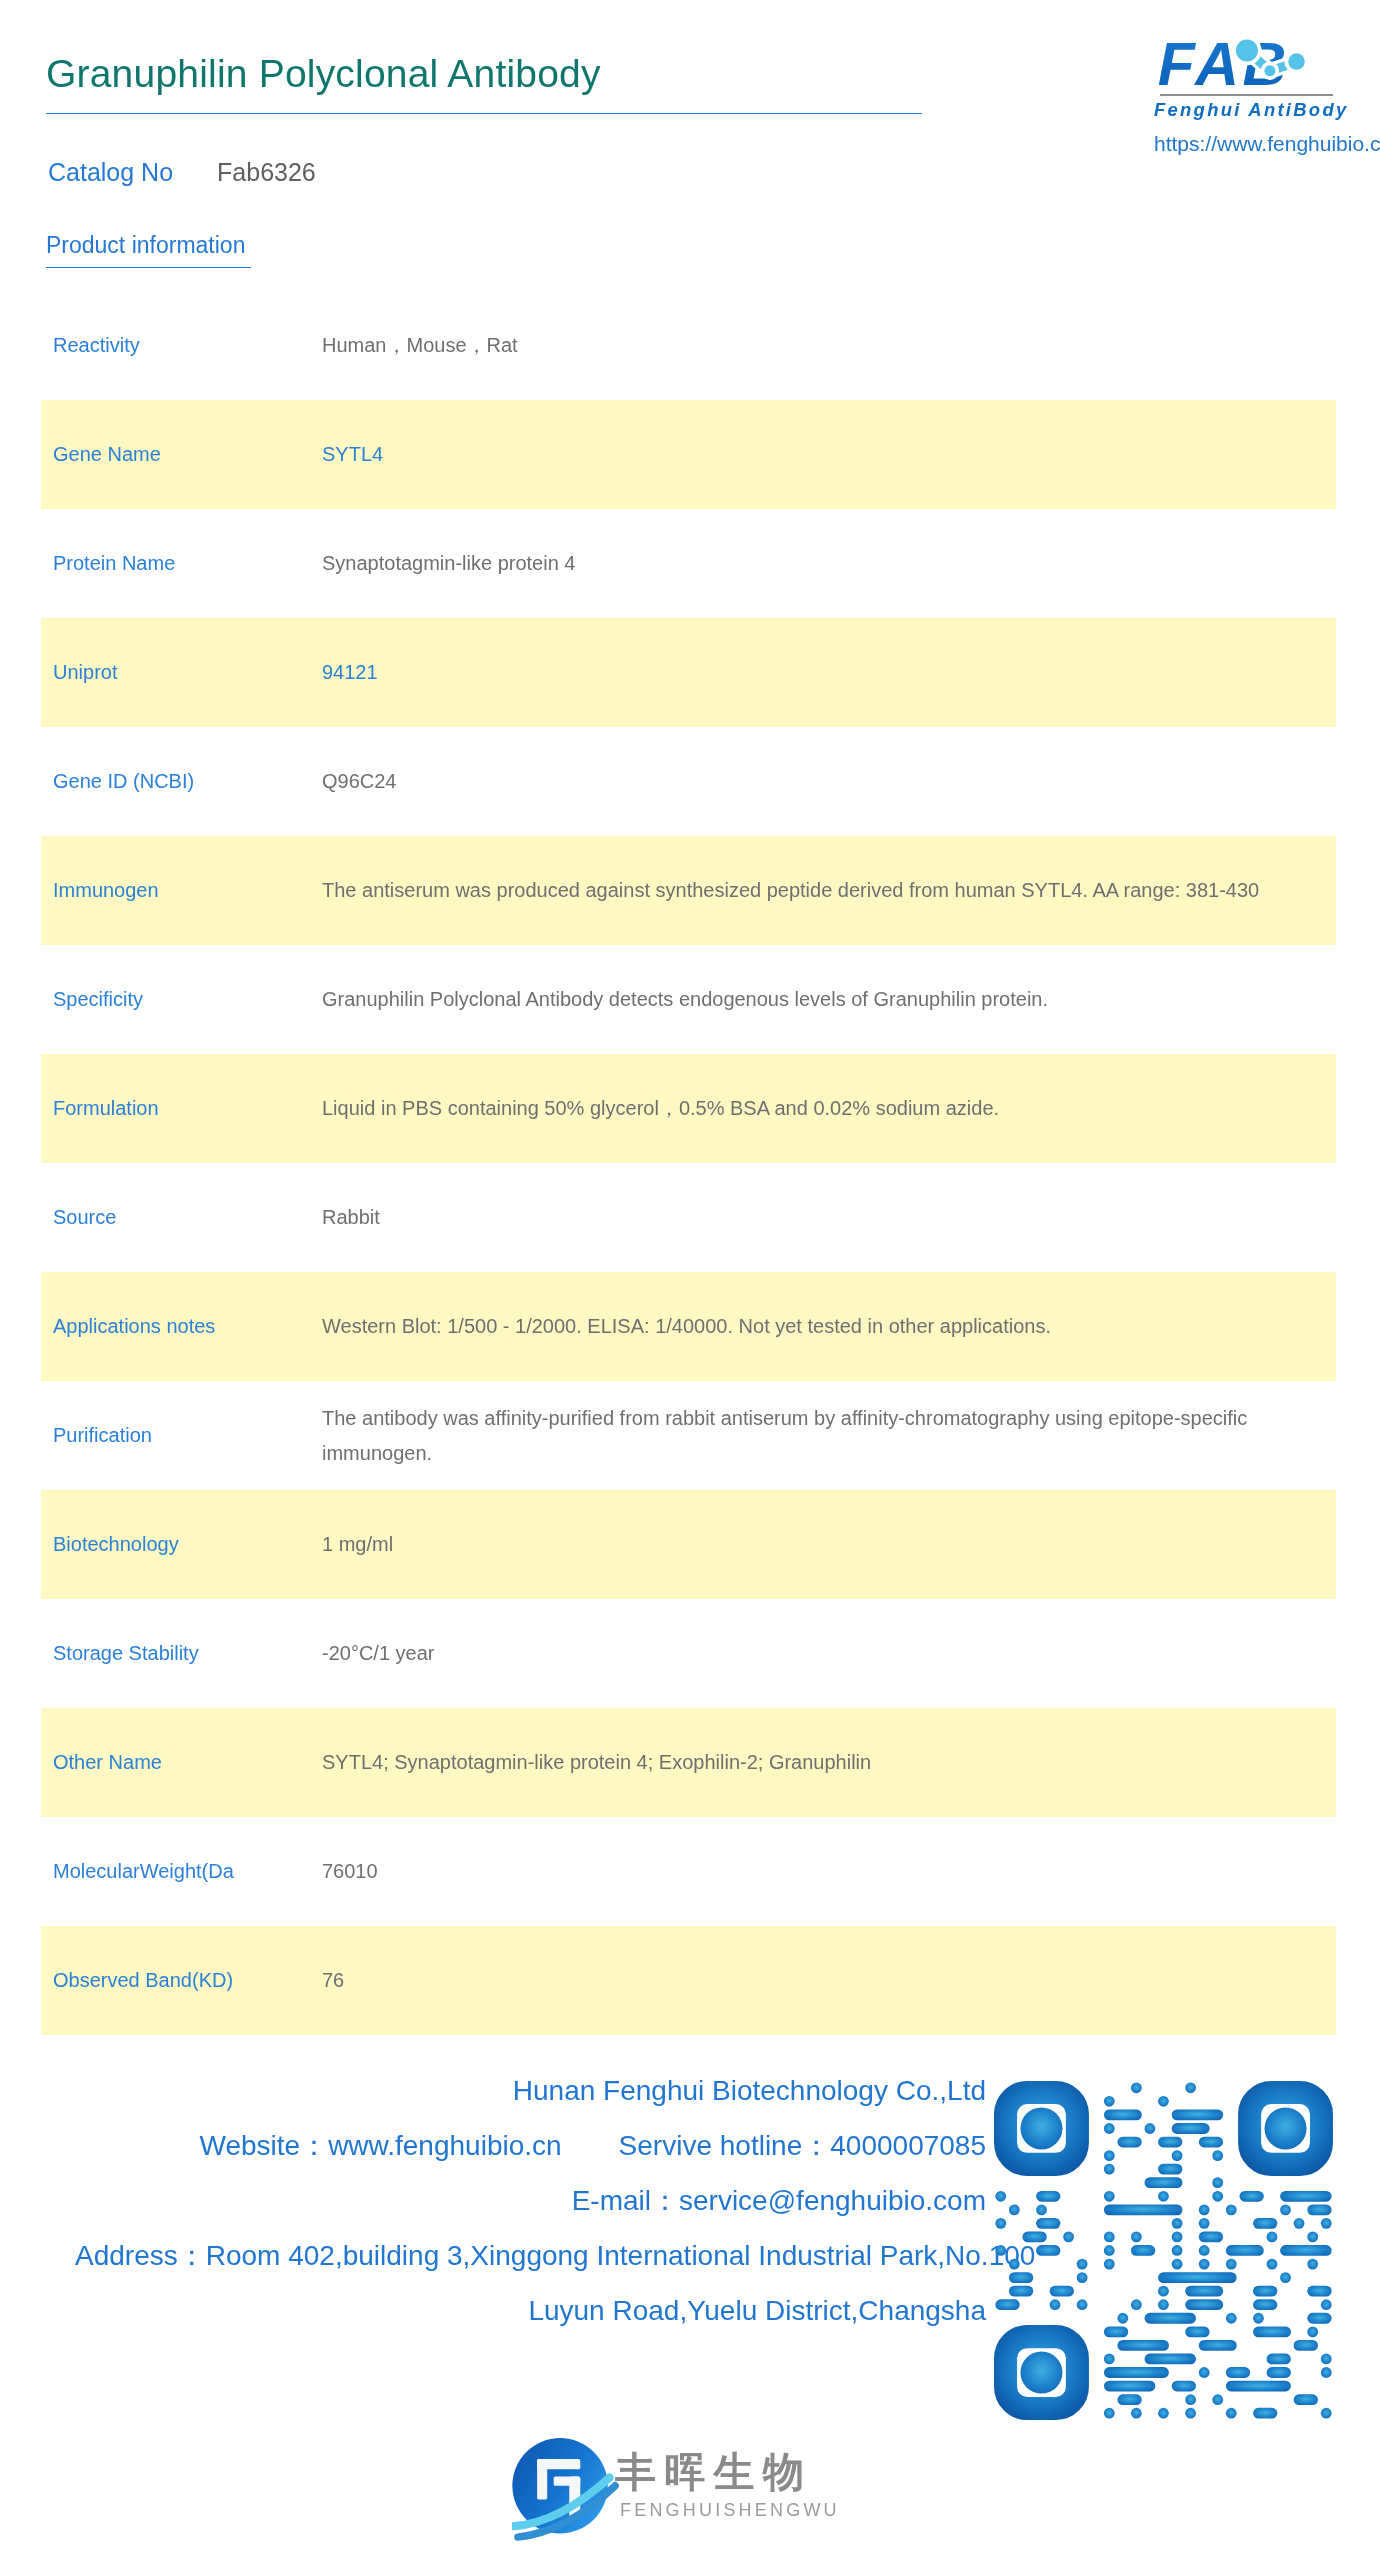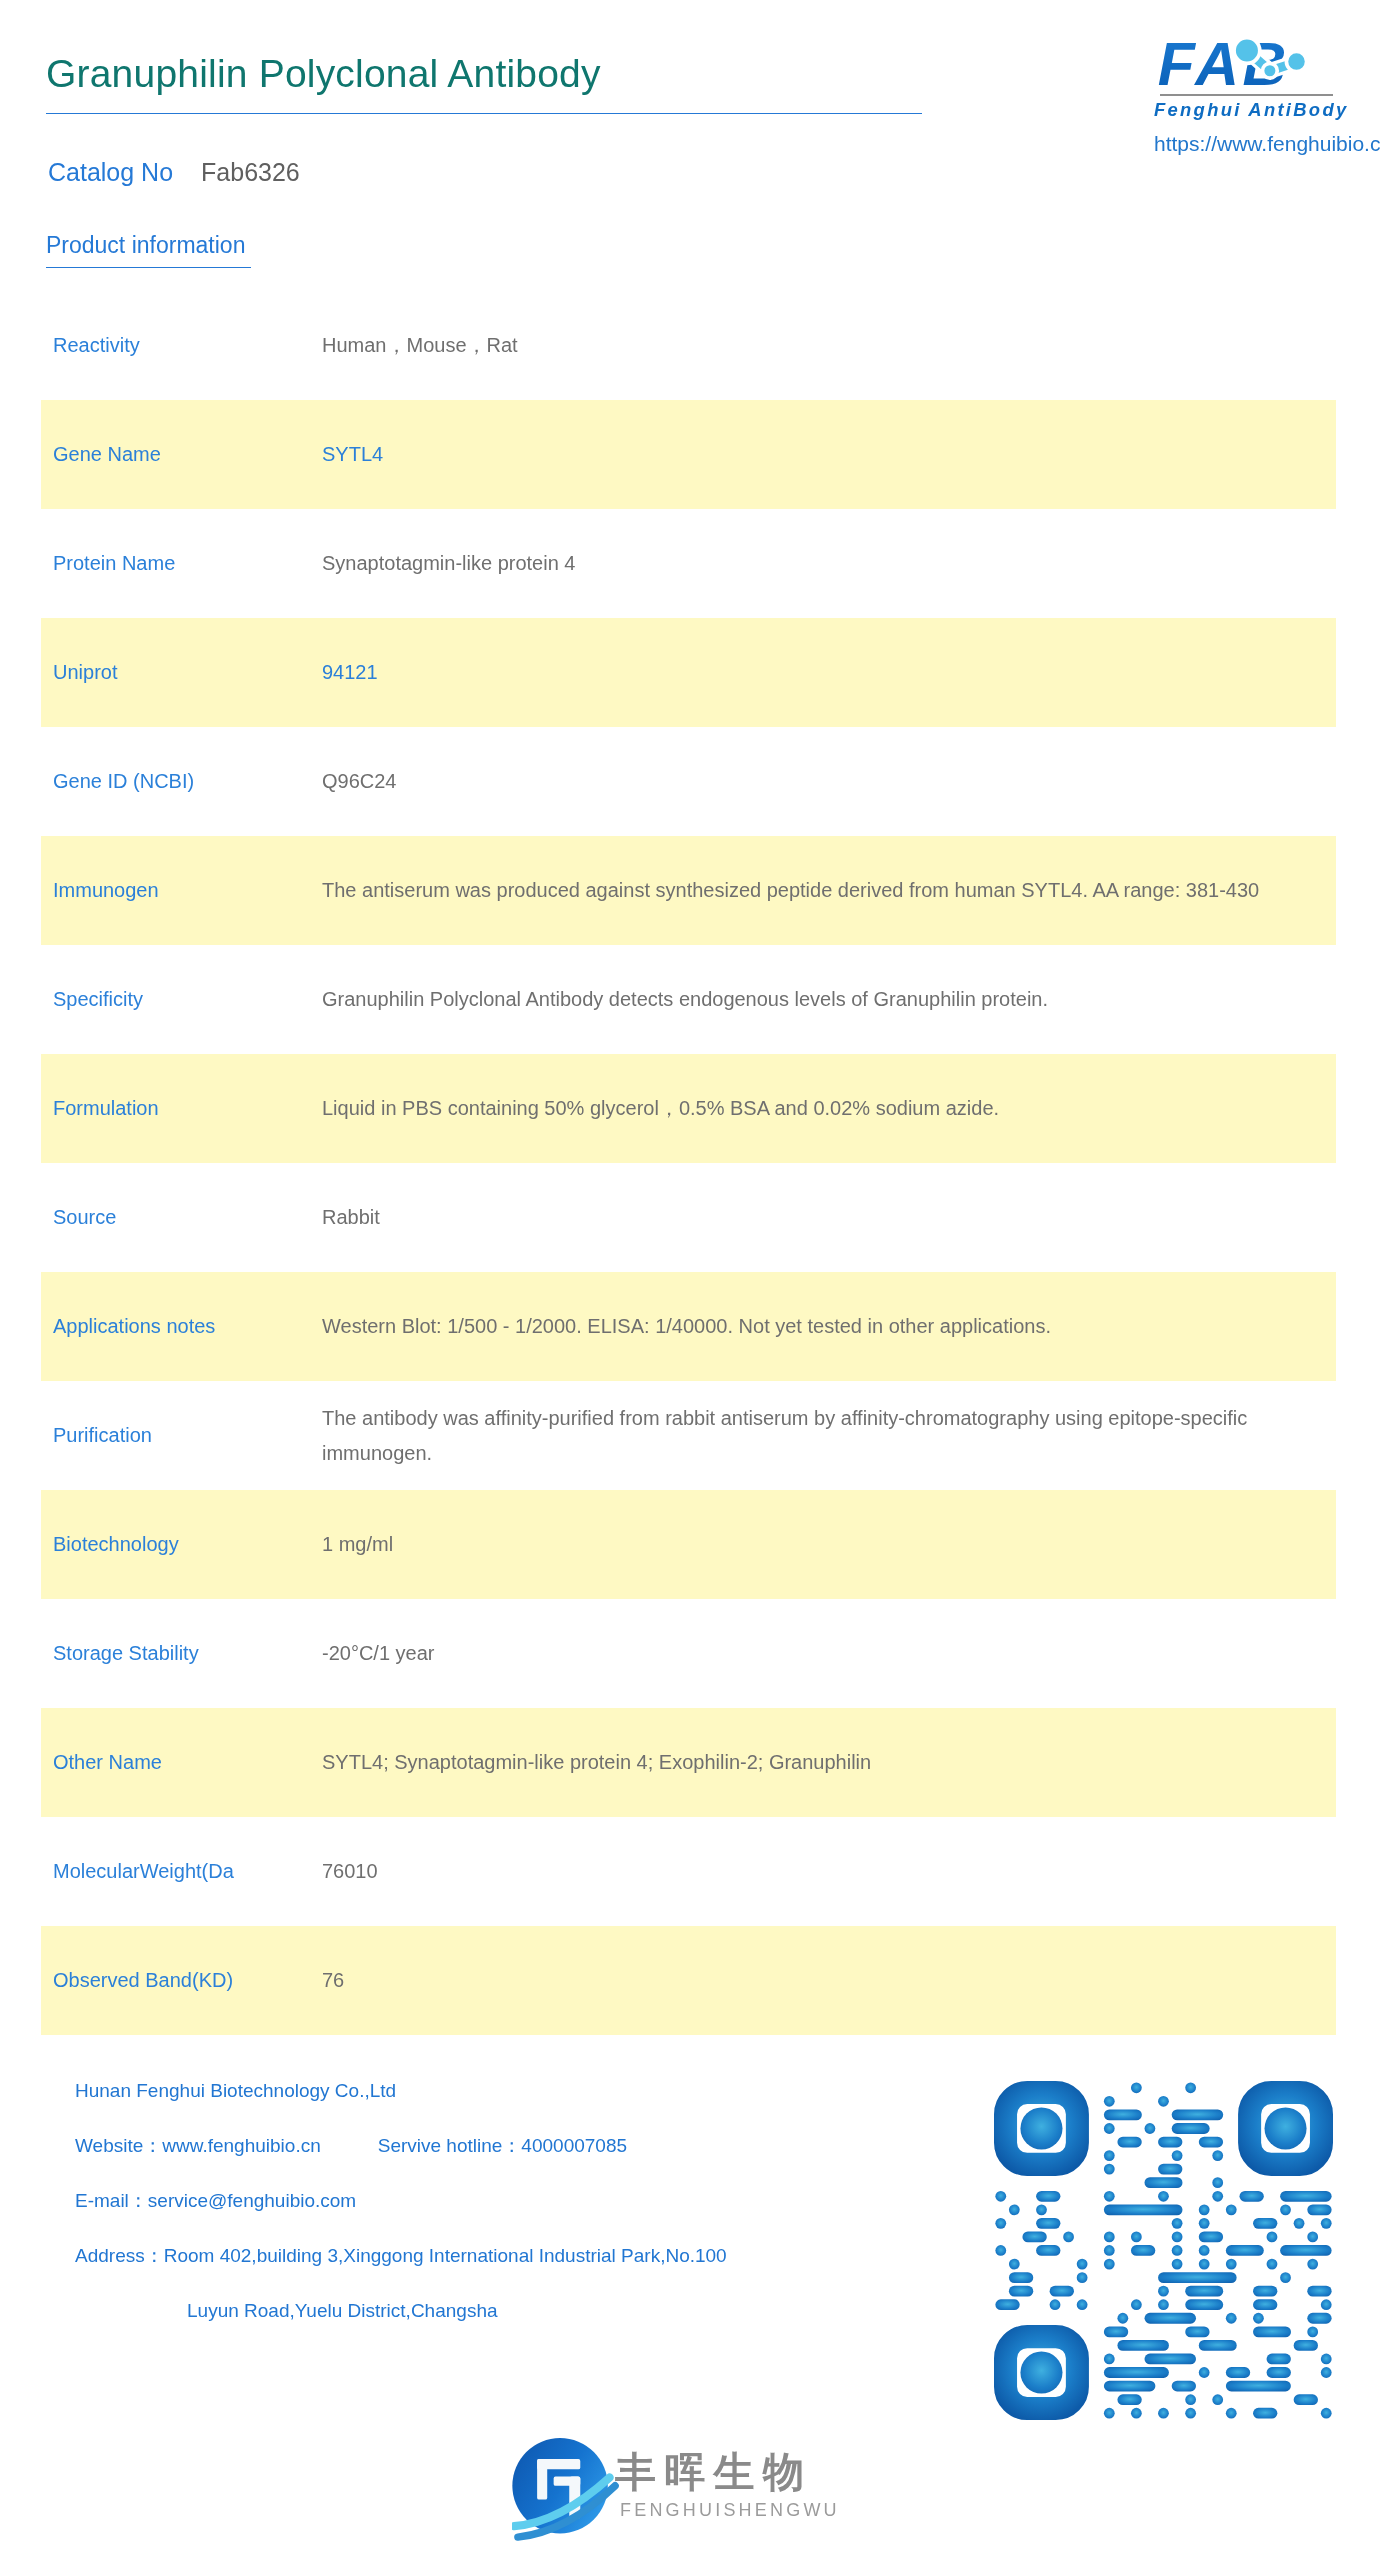--- a/index.html
+++ b/index.html
@@ -18,21 +18,21 @@
   .page-title { font-size:39px; color:#0f766e; font-weight:400; letter-spacing:0.2px; }
 
   .logo-block { position:absolute; left:1154px; top:33px; width:184px; text-align:center; }
   .logo-fab-svg { display:block; margin:0 auto; }
   .logo-divider { height:1.8px; background:#8f8f8f; width:173px; margin:1.8px auto 3.7px auto; }
   .logo-sub { font-size:18.4px; font-weight:bold; font-style:italic; color:#0e6cc2; letter-spacing:2.3px; white-space:nowrap; }
   .logo-url { font-size:21px; color:#2277cc; margin-top:11px; white-space:nowrap; }
 
   .catalog-line { position:absolute; left:48px; top:158px; font-size:25px; }
   .catalog-label { color:#2579d6; }
-  .catalog-value { color:#5f5f5f; margin-left:28px; }
+  .catalog-value { color:#5f5f5f; margin-left:44px; }
 
   .section-wrap { position:absolute; left:46px; top:232px; }
   .section-title {
     font-size:23px; color:#2579d6; font-weight:400;
     border-bottom:1.8px solid #2579d6; padding-bottom:9px; padding-right:5.5px;
   }
 
   
   .ptable { position:absolute; left:41px; top:291px; width:1295px; }
   .prow { display:flex; align-items:center; min-height:109px; background:#ffffff; }
@@ -41,21 +41,21 @@
     width:281px; flex:0 0 281px; padding-left:12px;
     font-size:20px; color:#2b80d9;
   }
   .prow .pvalue {
     flex:1; padding-right:22px; font-size:20px; color:#6f6f6f; line-height:1.75;
   }
   .prow .pvalue.blue { color:#2b80d9; }
 
   
   .contact { position:absolute; left:75px; top:2076px; width:911px; color:#2176d2; }
-  .contact .cline { font-size:19px; margin-bottom:25px; line-height:30px; white-space:nowrap; }
+  .contact .cline { font-size:28px; margin-bottom:25px; line-height:30px; white-space:nowrap;text-align:right; }
   .contact .hotline-label { margin-left:57px; }
   .contact .addr2 { padding-left:112px; margin-top:8.3px; }
 
   .qr-wrap { position:absolute; left:994px; top:2081px; width:339px; height:339px; }
 
   
   .brand { position:absolute; left:512px; top:2436px; width:386px; height:120px; }
   .brand-logo-svg { position:absolute; left:0; top:1.8px; }
   .brand-cn { position:absolute; left:103px; top:9.2px; font-size:41px; color:#8a8a8a; letter-spacing:8.3px; font-weight:600; white-space:nowrap; }
   .brand-en { position:absolute; left:108px; top:64px; font-size:18px; color:#9b9b9b; letter-spacing:3.2px; white-space:nowrap; }

